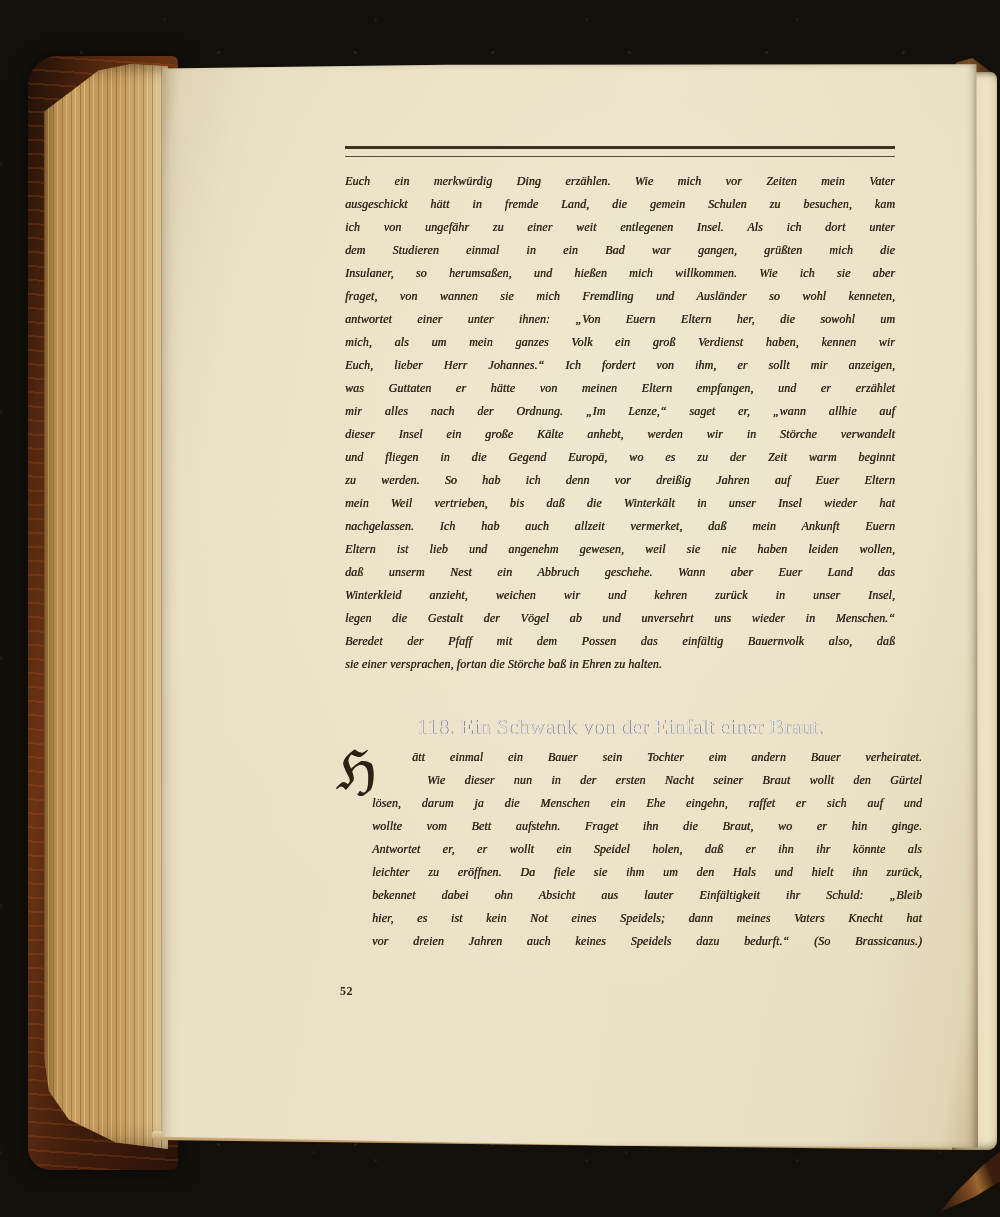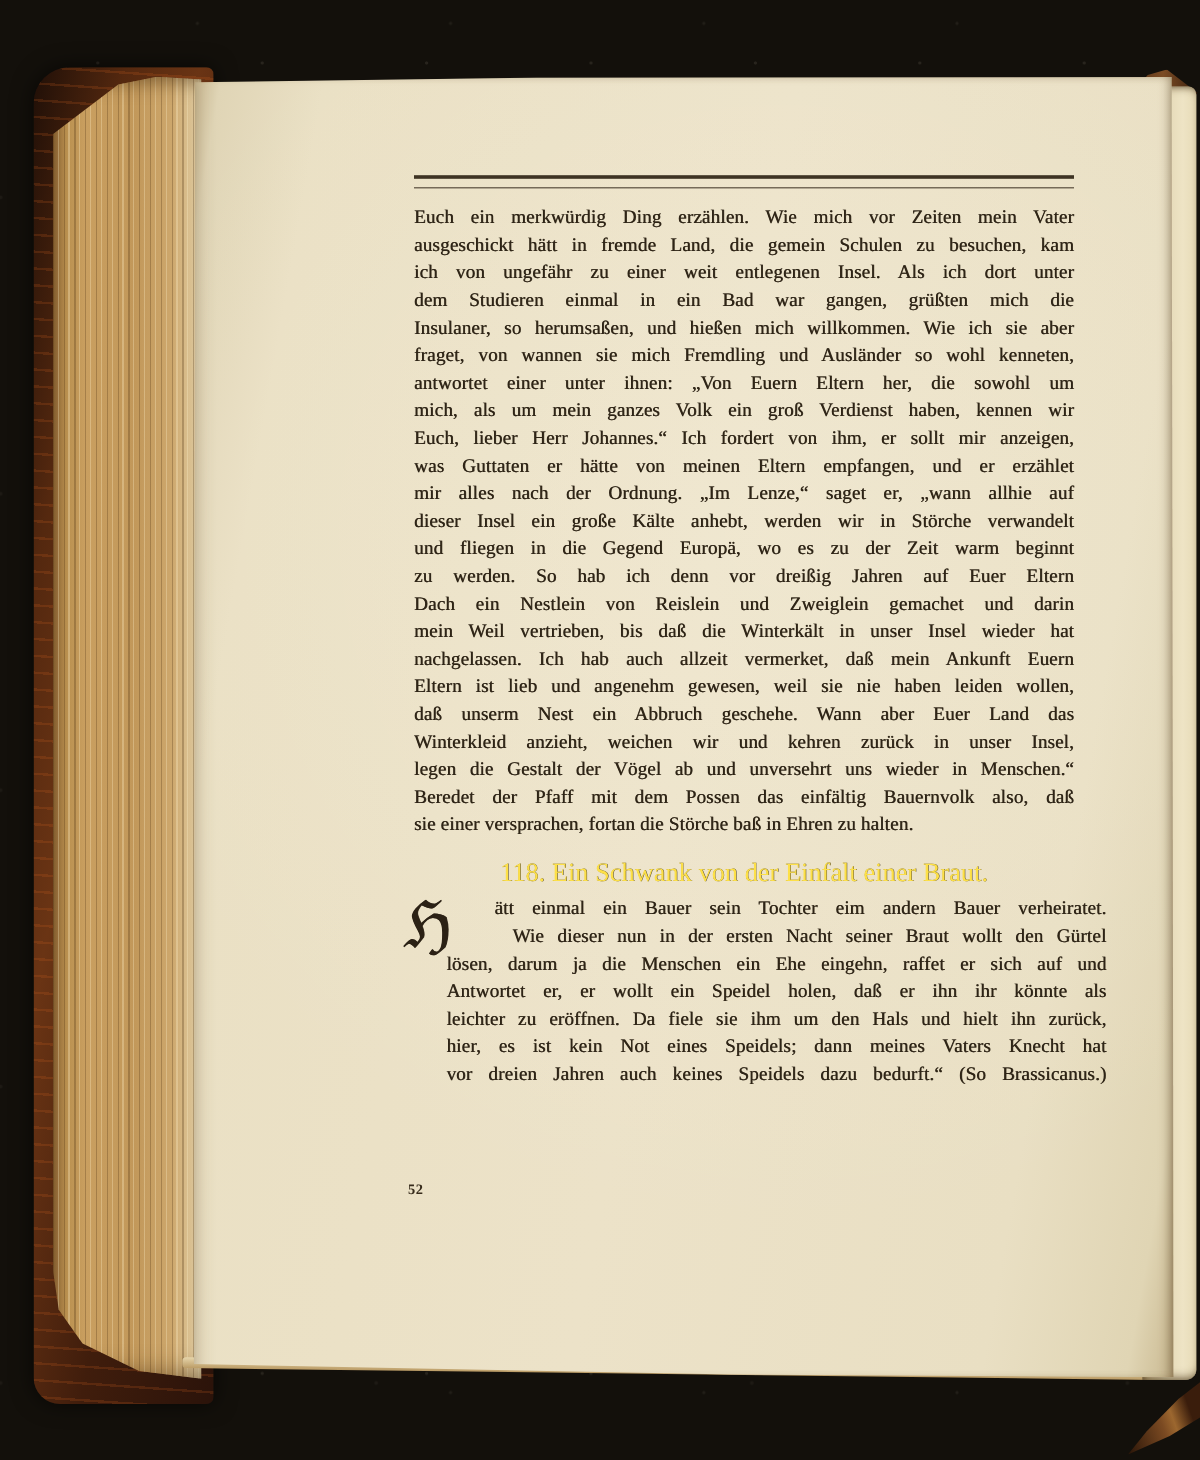--- a/index.html
+++ b/index.html
@@ -77,31 +77,32 @@
   
   .content{position:absolute;left:0;top:0;width:1000px;height:1217px;z-index:5;color:#2e2416;}
   .rule{
     position:absolute;left:345px;top:146px;width:550px;height:7px;
     border-top:3px solid #3e3323;border-bottom:1px solid rgba(62,51,35,0.85);
   }
   .para{position:absolute;width:550px;}
   .para1{left:345px;top:170px;}
   .para2{left:345px;top:746px;margin-left:27px;}
   .tline{
-    height:23px;line-height:23px;font-size:16px;
+    height:23px;line-height:23px;font-size:12px;
     text-align:justify;text-align-last:justify;-moz-text-align-last:justify;
     text-shadow:0.4px 0 0 rgba(46,36,22,0.85);
     letter-spacing:0.1px;
+    font-style:italic;
   }
   .para1 .tline:last-child{text-align-last:left;-moz-text-align-last:left;}
   .para2 .tline:nth-child(1){padding-left:40px;}
   .para2 .tline:nth-child(2){padding-left:55px;}
   .heading{
     position:absolute;left:345px;top:712px;width:550px;height:30px;line-height:30px;
-    font-size:22px;text-align:center;color:#fde047;
+    font-size:22px;text-align:center;color:#e5e5e5;
     text-shadow:0.4px 0 0 rgba(43,33,21,0.85);
   }
   .dropcap{
     position:absolute;left:336px;top:744px;width:52px;height:56px;
     font-family:"DejaVu Sans","DejaVu Serif",serif;
     font-size:54px;line-height:54px;color:#2b2115;
     text-shadow:0.5px 0 0 rgba(43,33,21,0.9);
   }
   .pagenum{
     position:absolute;left:340px;top:984px;font-size:12px;font-weight:bold;
@@ -133,39 +134,40 @@
       <div class="tline">Insulaner, so herumsaßen, und hießen mich willkommen.  Wie ich sie aber</div>
       <div class="tline">fraget, von wannen sie mich Fremdling und Ausländer so wohl kenneten,</div>
       <div class="tline">antwortet einer unter ihnen:  „Von Euern Eltern her, die sowohl um</div>
       <div class="tline">mich, als um mein ganzes Volk ein groß Verdienst haben, kennen wir</div>
       <div class="tline">Euch, lieber Herr Johannes.“  Ich fordert von ihm, er sollt mir anzeigen,</div>
       <div class="tline">was Guttaten er hätte von meinen Eltern empfangen, und er erzählet</div>
       <div class="tline">mir alles nach der Ordnung.  „Im Lenze,“ saget er, „wann allhie auf</div>
       <div class="tline">dieser Insel ein große Kälte anhebt, werden wir in Störche verwandelt</div>
       <div class="tline">und fliegen in die Gegend Europä, wo es zu der Zeit warm beginnt</div>
       <div class="tline">zu werden.  So hab ich denn vor dreißig Jahren auf Euer Eltern</div>
-      <div class="tline">Dach ein Nestlein von Reislein und Zweiglein gemachet und darin</div>
       <div class="tline">mein Weil vertrieben, bis daß die Winterkält in unser Insel wieder hat</div>
       <div class="tline">nachgelassen.  Ich hab auch allzeit vermerket, daß mein Ankunft Euern</div>
       <div class="tline">Eltern ist lieb und angenehm gewesen, weil sie nie haben leiden wollen,</div>
       <div class="tline">daß unserm Nest ein Abbruch geschehe.  Wann aber Euer Land das</div>
       <div class="tline">Winterkleid anzieht, weichen wir und kehren zurück in unser Insel,</div>
       <div class="tline">legen die Gestalt der Vögel ab und unversehrt uns wieder in Menschen.“</div>
       <div class="tline">Beredet der Pfaff mit dem Possen das einfältig Bauernvolk also, daß</div>
       <div class="tline">sie einer versprachen, fortan die Störche baß in Ehren zu halten.</div>
     </div>
 
   <div class="heading">118. Ein Schwank von der Einfalt einer Braut.</div>
 
   <div class="dropcap">ℌ</div>
 
   <div class="para para2">
       <div class="tline">ätt einmal ein Bauer sein Tochter eim andern Bauer verheiratet.</div>
       <div class="tline">Wie dieser nun in der ersten Nacht seiner Braut wollt den Gürtel</div>
       <div class="tline">lösen, darum ja die Menschen ein Ehe eingehn, raffet er sich auf und</div>
+      <div class="tline">wollte vom Bett aufstehn.  Fraget ihn die Braut, wo er hin ginge.</div>
       <div class="tline">Antwortet er, er wollt ein Speidel holen, daß er ihn ihr könnte als</div>
       <div class="tline">leichter zu eröffnen.  Da fiele sie ihm um den Hals und hielt ihn zurück,</div>
+      <div class="tline">bekennet dabei ohn Absicht aus lauter Einfältigkeit ihr Schuld:  „Bleib</div>
       <div class="tline">hier, es ist kein Not eines Speidels; dann meines Vaters Knecht hat</div>
       <div class="tline">vor dreien Jahren auch keines Speidels dazu bedurft.“  (So Brassicanus.)</div>
     </div>
 
   <div class="pagenum">52</div>
 </div>
 
 </body></html>

